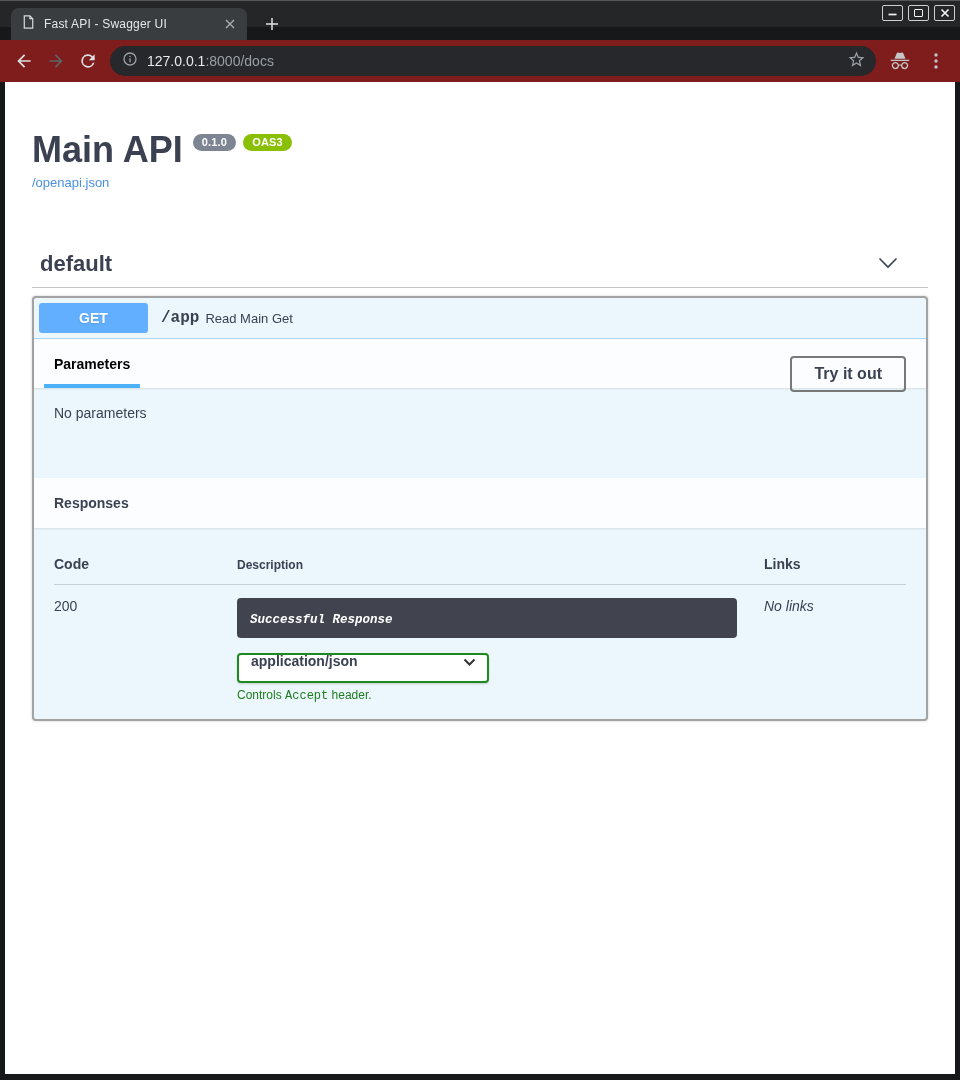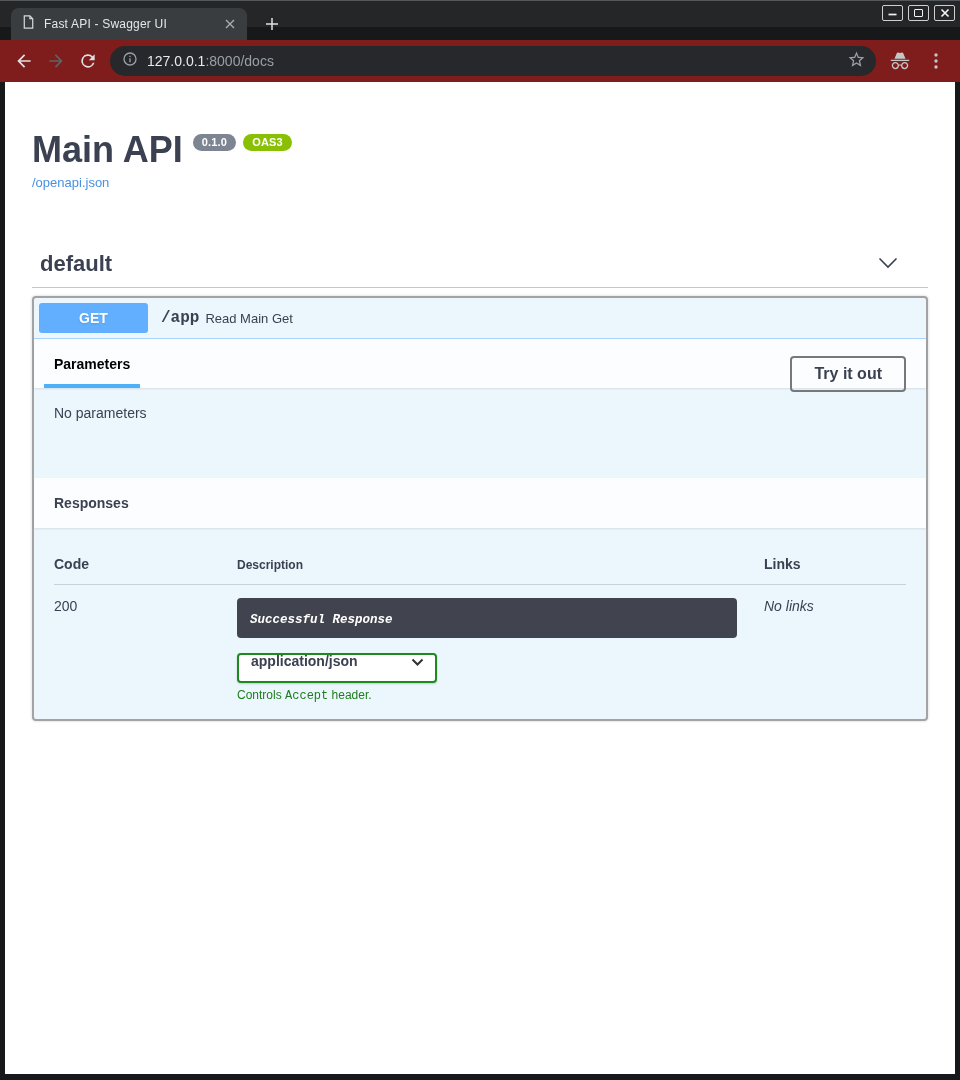--- a/index.html
+++ b/index.html
@@ -82,21 +82,21 @@
   .th-lg { font-size:14px; font-weight:700; color:#3b4151; }
   .th-sm { font-size:12px; font-weight:700; color:#3b4151; }
   .trow { padding-top:13px; }
   .td-code { font-size:14px; color:#3b4151; }
   .markdown-box { width:500px; background:#41444e; border-radius:4px; padding:11px 13px; }
   .markdown-box span { font-family:"Liberation Mono","DejaVu Sans Mono",monospace; font-size:12.5px;
                        font-weight:700; font-style:italic; color:#ffffff; }
   .td-links { font-size:14px; font-style:italic; color:#3b4151; }
 
   .media-row { margin-left:183px; margin-top:15px; }
-  .media-select { width:200px; height:30px; background:#fff; border:2px solid #1d8a1d; border-radius:4px;
+  .media-select { width:252px; height:30px; background:#fff; border:2px solid #1d8a1d; border-radius:4px;
                   display:flex; align-items:center; justify-content:space-between; padding:0 11px 15px 12px;
                   font-size:14px; font-weight:600; color:#3b4151; cursor:pointer;
                   box-shadow:0 1px 2px rgba(0,0,0,.18); }
   .accept-hint { margin-top:5px; font-size:12px; color:#1e7e1e; }
   .accept-hint code { font-family:"Liberation Mono","DejaVu Sans Mono",monospace; font-size:12px; }
 </style>
 </head>
 <body>
 
 <div class="window">

